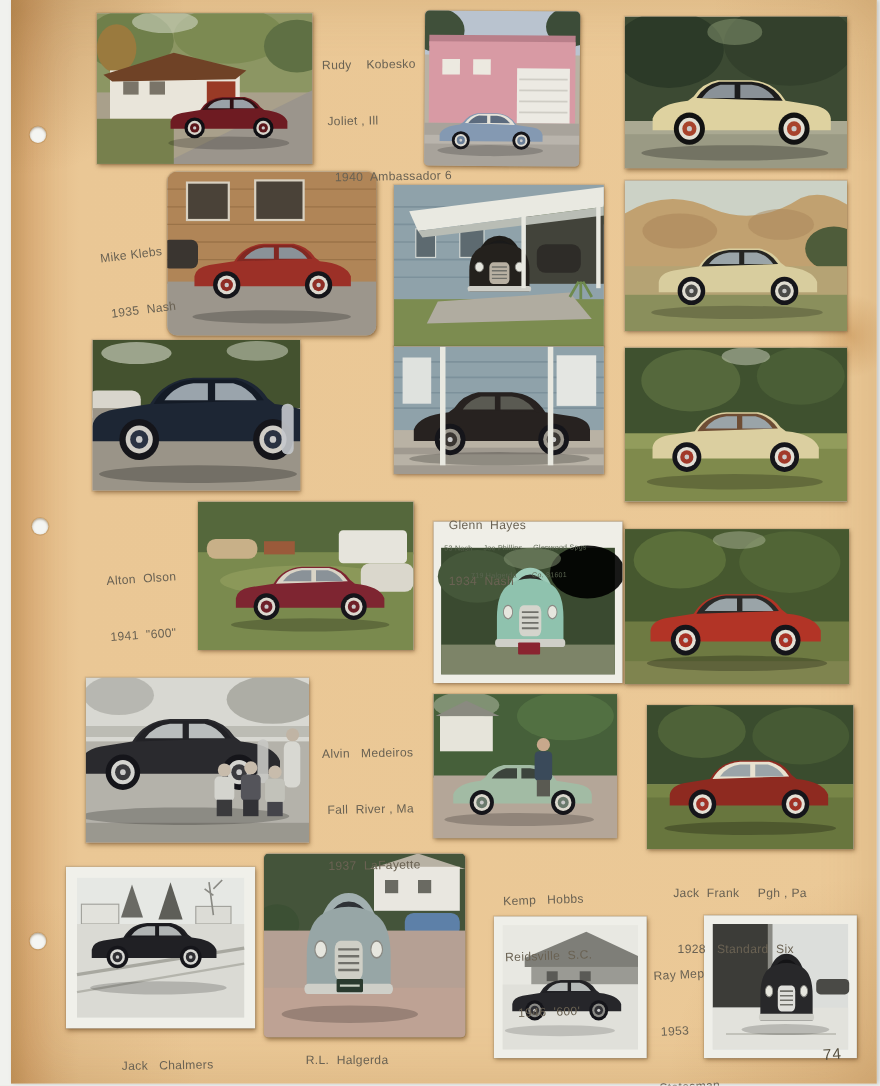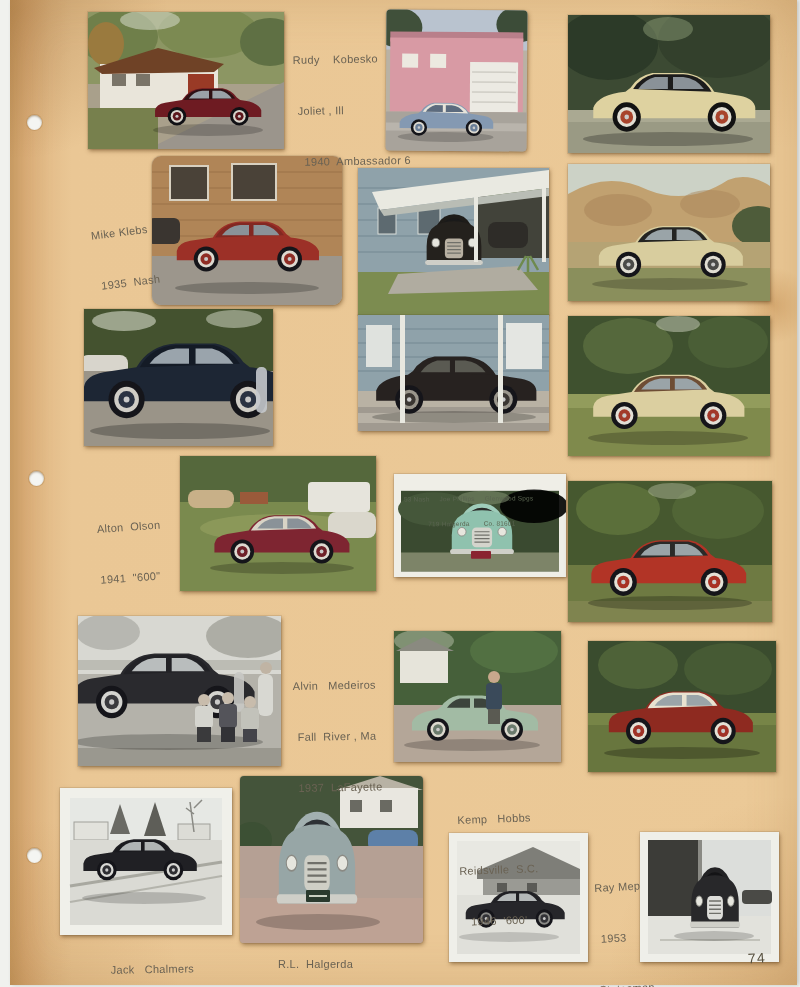--- a/index.html
+++ b/index.html
@@ -220,21 +220,21 @@
       <rect x="128" y="26" width="62" height="30" rx="4" fill="#e6e4dc"></rect>
       <rect x="8" y="34" width="46" height="18" rx="8" fill="#c8b088"></rect>
       <rect x="60" y="36" width="28" height="12" fill="#9a5a3a"></rect>
       <ellipse cx="100" cy="72" rx="80" ry="14" fill="#a0a868" opacity=".45"></ellipse>
       <rect x="148" y="56" width="48" height="26" rx="8" fill="#dad7cc"></rect>
       <ellipse cx="102" cy="112" rx="72" ry="6" fill="#000" opacity=".22"></ellipse>
       <use href="#car-side" x="28" y="46" width="150" height="66" style="--body:#7e2531;--top:#d9d4c6;--wheel:#6e2029;--wall:#ddd9d0;--glass:#8a9298"></use>
     </svg>
   </div>
 
-  <div class="photo" style="left:394px;top:474px;width:172px;height:103px" title="Seafoam green 1953 Nash front view with handwritten note">
+  <div class="photo" style="left:394px;top:474px;width:172px;height:147px" title="Seafoam green 1953 Nash front view with handwritten note">
     <svg viewBox="0 0 172 147" preserveAspectRatio="none">
       <rect width="172" height="147" fill="#efeee7"></rect>
       <rect x="7" y="24" width="158" height="115" fill="#3a4a30"></rect>
       <ellipse cx="40" cy="50" rx="36" ry="24" fill="#45573a"></ellipse>
         <ellipse cx="140" cy="46" rx="34" ry="24" fill="#41533а" opacity=".9"></ellipse>
       <ellipse cx="90" cy="34" rx="26" ry="10" fill="#8a9a78" opacity=".5"></ellipse>
       <rect x="7" y="112" width="158" height="27" fill="#7d8468"></rect>
       <use href="#car-front" x="46" y="36" width="84" height="88" style="--body:#8fc2ae;--grille:#d4d4cc;--glass:#2a2a28;--top:#9fccba"></use>
       <rect x="77" y="110" width="20" height="11" rx="1" fill="#8a2430"></rect>
     </svg>
@@ -381,39 +381,47 @@
     <div class="ind2">1940  Ambassador 6</div>
   </div>
 
 
   <div class="cap" style="left:86px;top:194px;transform:rotate(-7deg)">
     <div>Mike Klebs</div>
     <div class="ind1">1935  Nash</div>
   </div>
 
 
+  <div class="cap" style="left:408px;top:436px">
+    <div>Glenn  Hayes</div>
+    <div>1934  Nash</div>
+  </div>
 
 
   <div class="cap" style="left:94px;top:487px;transform:rotate(-4deg)">
     <div>Alton  Olson</div>
     <div>1941  "600"</div>
   </div>
 
   <div class="cap" style="left:292px;top:644px;transform:rotate(-1deg)">
     <div>Alvin   Medeiros</div>
     <div class="ind1">Fall  River , Ma</div>
     <div class="ind1">1937  LaFayette</div>
   </div>
 
   <div class="cap" style="left:456px;top:778px;transform:rotate(-2deg)">
     <div>Kemp   Hobbs</div>
     <div>Reidsville  S.C.</div>
     <div class="ind2">1946  '600'</div>
   </div>
 
+  <div class="cap" style="left:612px;top:770px">
+    <div>Jack  Frank     Pgh , Pa</div>
+    <div class="ind1">1928   Standard  Six</div>
+  </div>
 
   <div class="cap" style="left:100px;top:928px;transform:rotate(-1deg)">
     <div class="ind2">Jack   Chalmers</div>
     
     
   </div>
 
   <div class="cap" style="left:278px;top:922px">
     <div>R.L.  Halgerda</div>
     

